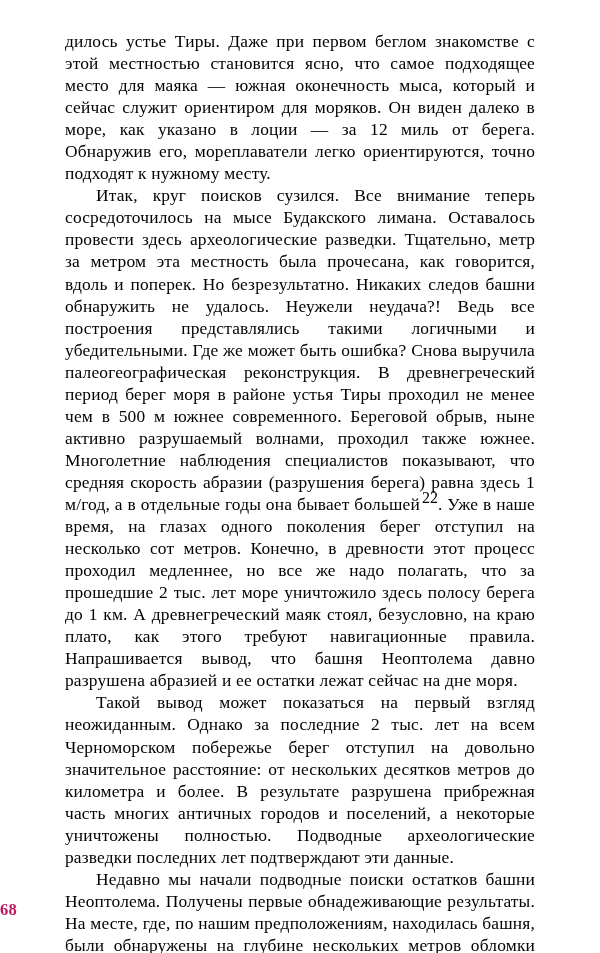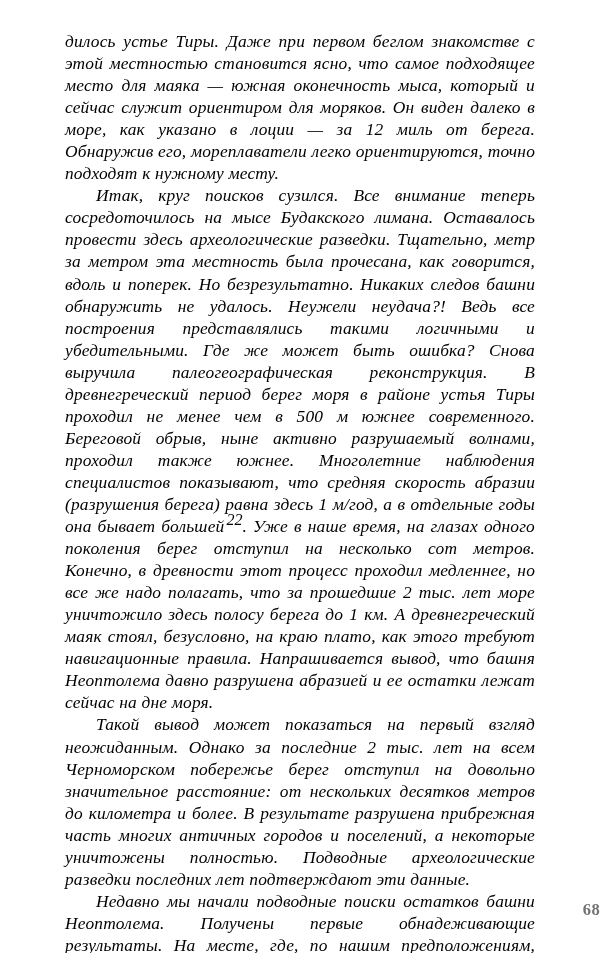--- a/index.html
+++ b/index.html
@@ -36,21 +36,20 @@
     margin: 0;
     padding: 0;
     text-align: justify;
     text-align-last: left;
     text-justify: inter-word;
     font-size: 17.4px;
     line-height: 22.05px;
     letter-spacing: 0.01em;
     word-spacing: 0.005em;
     hyphens: none;
-    font-style: italic;
     -webkit-hyphens: none;
   }
 
   .para.indent {
     text-indent: 31px;
   }
 
   
   .para:last-child {
     text-align-last: left;
@@ -62,25 +61,25 @@
     line-height: 0;
     padding-left: 2px;
     letter-spacing: 0;
   }
 
   #page-number {
     position: absolute;
     left: 0;
     top: 900px;
     width: 600px;
-    text-align: right;
+    text-align: left;
     font-family: "Liberation Serif", "DejaVu Serif", serif;
     font-size: 16.5px;
     font-weight: bold;
-    color: #737373;
+    color: #be185d;
     letter-spacing: 0.02em;
   }
 </style>
 </head>
 <body>
 
 <div id="page">
 
   <div id="text-column">
 

